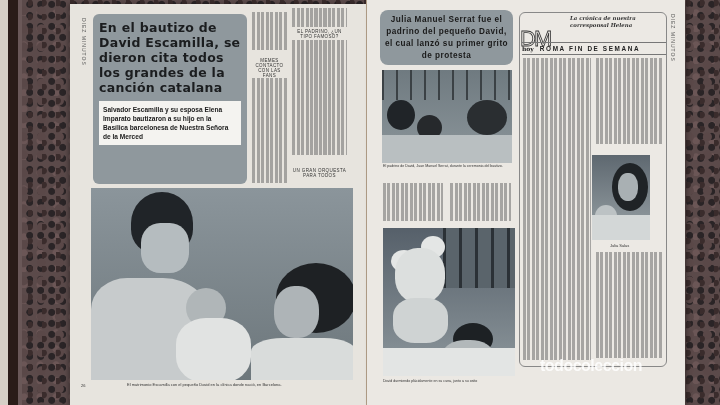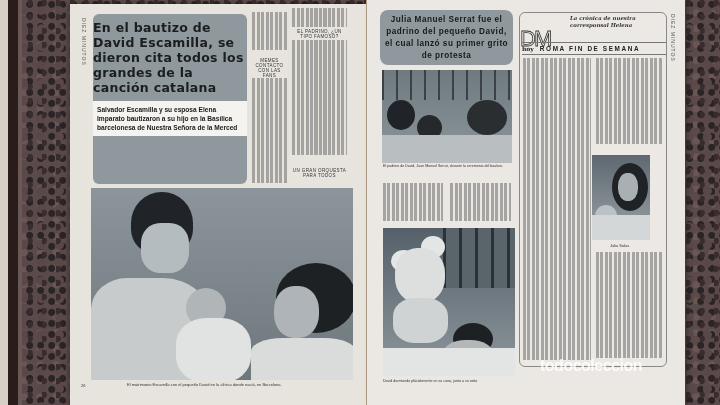--- a/index.html
+++ b/index.html
@@ -32,21 +32,21 @@
   .spine {
     position: absolute; left: 366px; top: 0; width: 2px; height: 405px;
     background: #b39f88;
   }
   .side-label {
     position: absolute; font-size: 5px; color: #555;
     writing-mode: vertical-rl; letter-spacing: 1px;
   }
   .headline-box {
     position: absolute; left: 93px; top: 14px; width: 154px; height: 170px;
-    background: #8f989d; border-radius: 6px; padding: 6px 0;
+    background: #8f989d; border-radius: 6px; padding: 6px 6px;
   }
   .headline {
     font-family: "DejaVu Sans", sans-serif; font-weight: bold;
     font-size: 12.5px; line-height: 15px; color: #1b1d1f; letter-spacing: 0.3px;
   }
   .subhead {
     margin-top: 6px; background: #f4f3f0; padding: 4px 4px;
     font-size: 6.6px; line-height: 9px; font-weight: bold; color: #1a1a1a;
   }
   .text-col {

